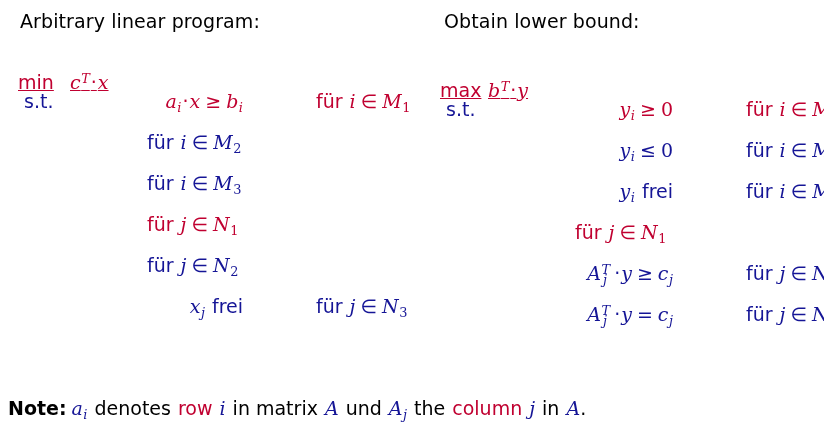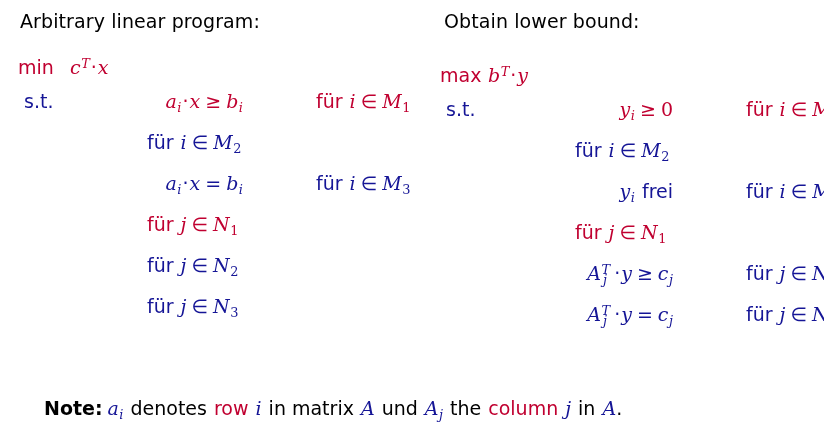--- a/index.html
+++ b/index.html
@@ -36,23 +36,24 @@
   .lp-block {
     position: absolute;
     font-size: 19px;
     line-height: 1;
   }
   #lp-primal { left: 18px;  top: 58px; }
   #lp-dual   { left: 440px; top: 58px; margin-top: 8px; }
 
   .obj-row {
     display: flex;
-    align-items: flex-start;
+    align-items: flex-end;
     height: 34px;
     white-space: nowrap;
+    text-decoration: underline;
   }
   .obj-kw {
     display: inline-block;
     font-size: 19px;
   }
   #lp-primal .obj-kw { width: 52px; }
   #lp-dual   .obj-kw { width: 48px; }
 
   .cons-row {
     display: flex;
@@ -140,21 +141,20 @@
   .c-red  { color: #C00030; }
   .c-blue { color: #151596; }
 
   
   #note-line {
     position: absolute;
     left: 8px;
     top: 397px;
     font-size: 19px;
     white-space: nowrap;
-    margin-left: 36px;
   }
   #note-label {
     font-weight: bold;
     color: #000000;
     padding-right: 5px;
   }
   .note-seg { color: #000000; }
 </style>
 </head>
 <body>
@@ -180,36 +180,36 @@
       <span class="cond-cell"><span class="word">für</span><span class="mi sp-l">i</span><span class="opin">∈</span><span class="mi">M</span><sub class="sb sb-n">1</sub></span>
     </div>
 
     <div class="cons-row c-blue">
       <span class="st-cell"></span>
       <span class="cond-cell"><span class="word">für</span><span class="mi sp-l">i</span><span class="opin">∈</span><span class="mi">M</span><sub class="sb sb-n">2</sub></span>
     </div>
 
     <div class="cons-row c-blue">
       <span class="st-cell"></span>
-      <span class="expr-cell"><span class="mi">a</span><sub class="sb">i</sub><span class="opdot">·</span><span class="mi">x</span><span class="op">=</span><span class="mi">b</span><sub class="sb">i</sub></span>
       <span class="cond-cell"><span class="word">für</span><span class="mi sp-l">i</span><span class="opin">∈</span><span class="mi">M</span><sub class="sb sb-n">3</sub></span>
     </div>
 
     <div class="cons-row c-red">
       <span class="st-cell"></span>
       <span class="cond-cell"><span class="word">für</span><span class="mi sp-l">j</span><span class="opin">∈</span><span class="mi">N</span><sub class="sb sb-n">1</sub></span>
     </div>
 
     <div class="cons-row c-blue">
       <span class="st-cell"></span>
       <span class="cond-cell"><span class="word">für</span><span class="mi sp-l">j</span><span class="opin">∈</span><span class="mi">N</span><sub class="sb sb-n">2</sub></span>
     </div>
 
     <div class="cons-row c-blue">
       <span class="st-cell"></span>
+      <span class="expr-cell"><span class="mi">x</span><sub class="sb">j</sub><span class="word sp-l">frei</span></span>
       <span class="cond-cell"><span class="word">für</span><span class="mi sp-l">j</span><span class="opin">∈</span><span class="mi">N</span><sub class="sb sb-n">3</sub></span>
     </div>
 
   </div>
 
   <div class="lp-block" id="lp-dual">
 
     <div class="obj-row c-red">
       <span class="obj-kw word">max</span>
       <span>
@@ -218,20 +218,21 @@
     </div>
 
     <div class="cons-row c-red">
       <span class="st-cell word c-blue">s.t.</span>
       <span class="expr-cell"><span class="mi">y</span><sub class="sb">i</sub><span class="op">≥</span><span class="num">0</span></span>
       <span class="cond-cell"><span class="word">für</span><span class="mi sp-l">i</span><span class="opin">∈</span><span class="mi">M</span><sub class="sb sb-n">1</sub></span>
     </div>
 
     <div class="cons-row c-blue">
       <span class="st-cell"></span>
+      <span class="expr-cell"><span class="mi">y</span><sub class="sb">i</sub><span class="op">≤</span><span class="num">0</span></span>
       <span class="cond-cell"><span class="word">für</span><span class="mi sp-l">i</span><span class="opin">∈</span><span class="mi">M</span><sub class="sb sb-n">2</sub></span>
     </div>
 
     <div class="cons-row c-blue">
       <span class="st-cell"></span>
       <span class="expr-cell"><span class="mi">y</span><sub class="sb">i</sub><span class="word sp-l">frei</span></span>
       <span class="cond-cell"><span class="word">für</span><span class="mi sp-l">i</span><span class="opin">∈</span><span class="mi">M</span><sub class="sb sb-n">3</sub></span>
     </div>
 
     <div class="cons-row c-red">

